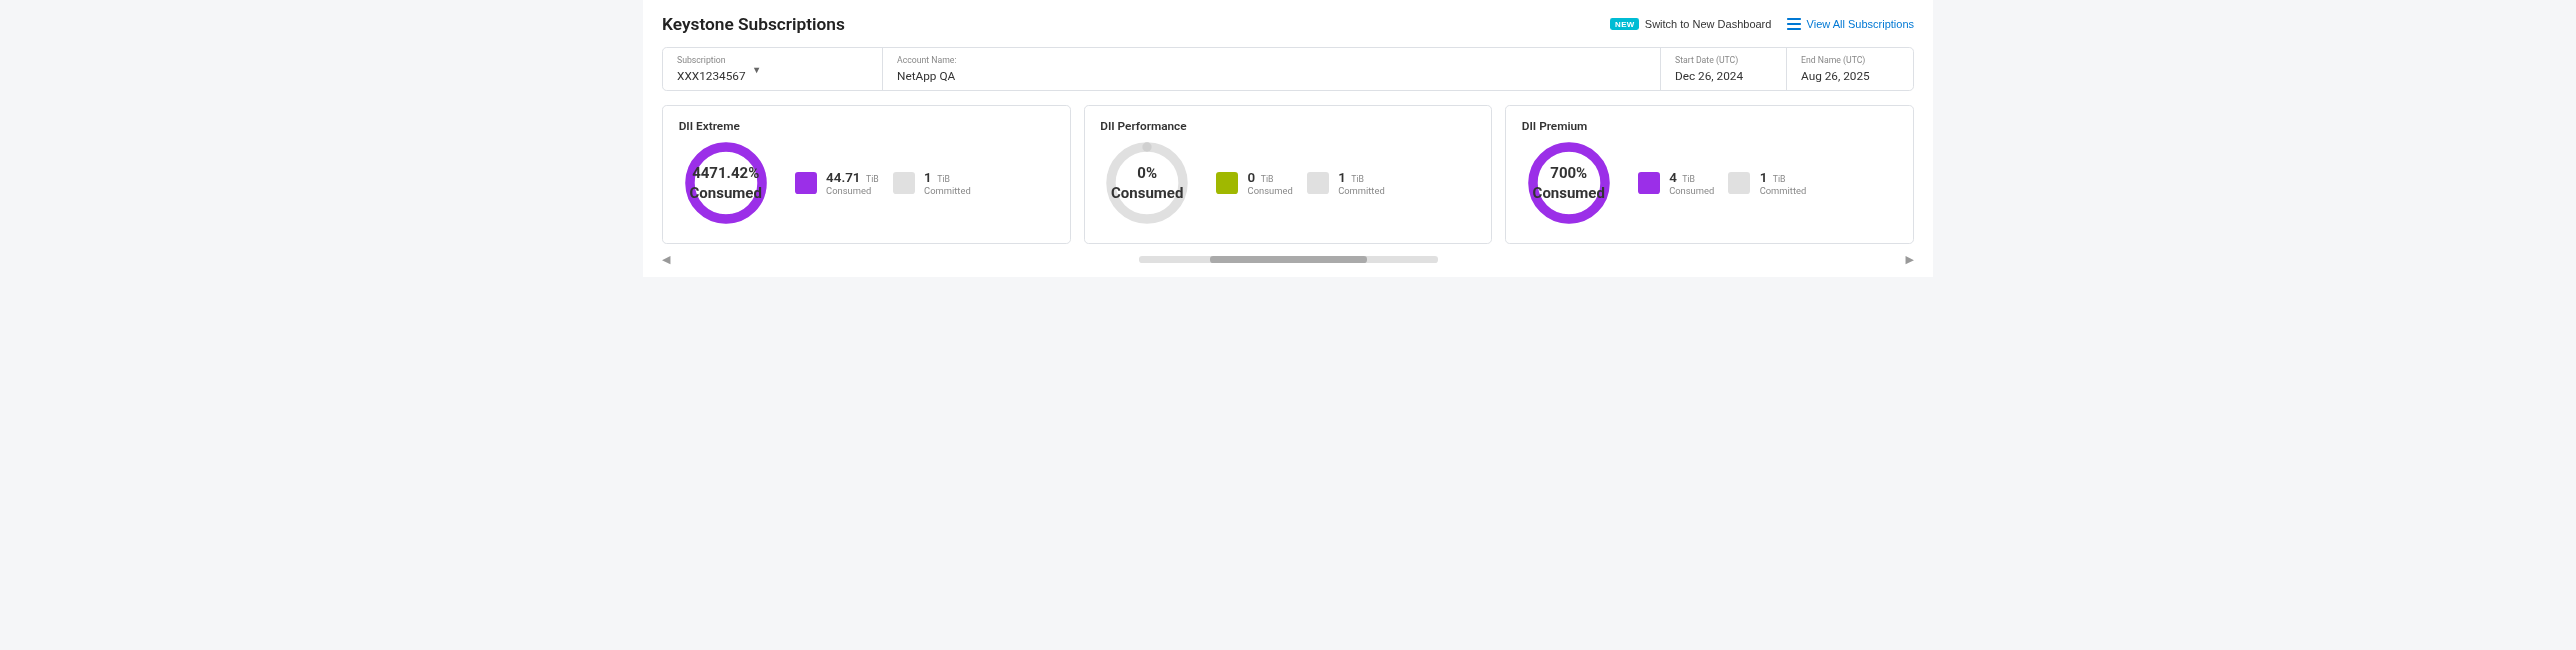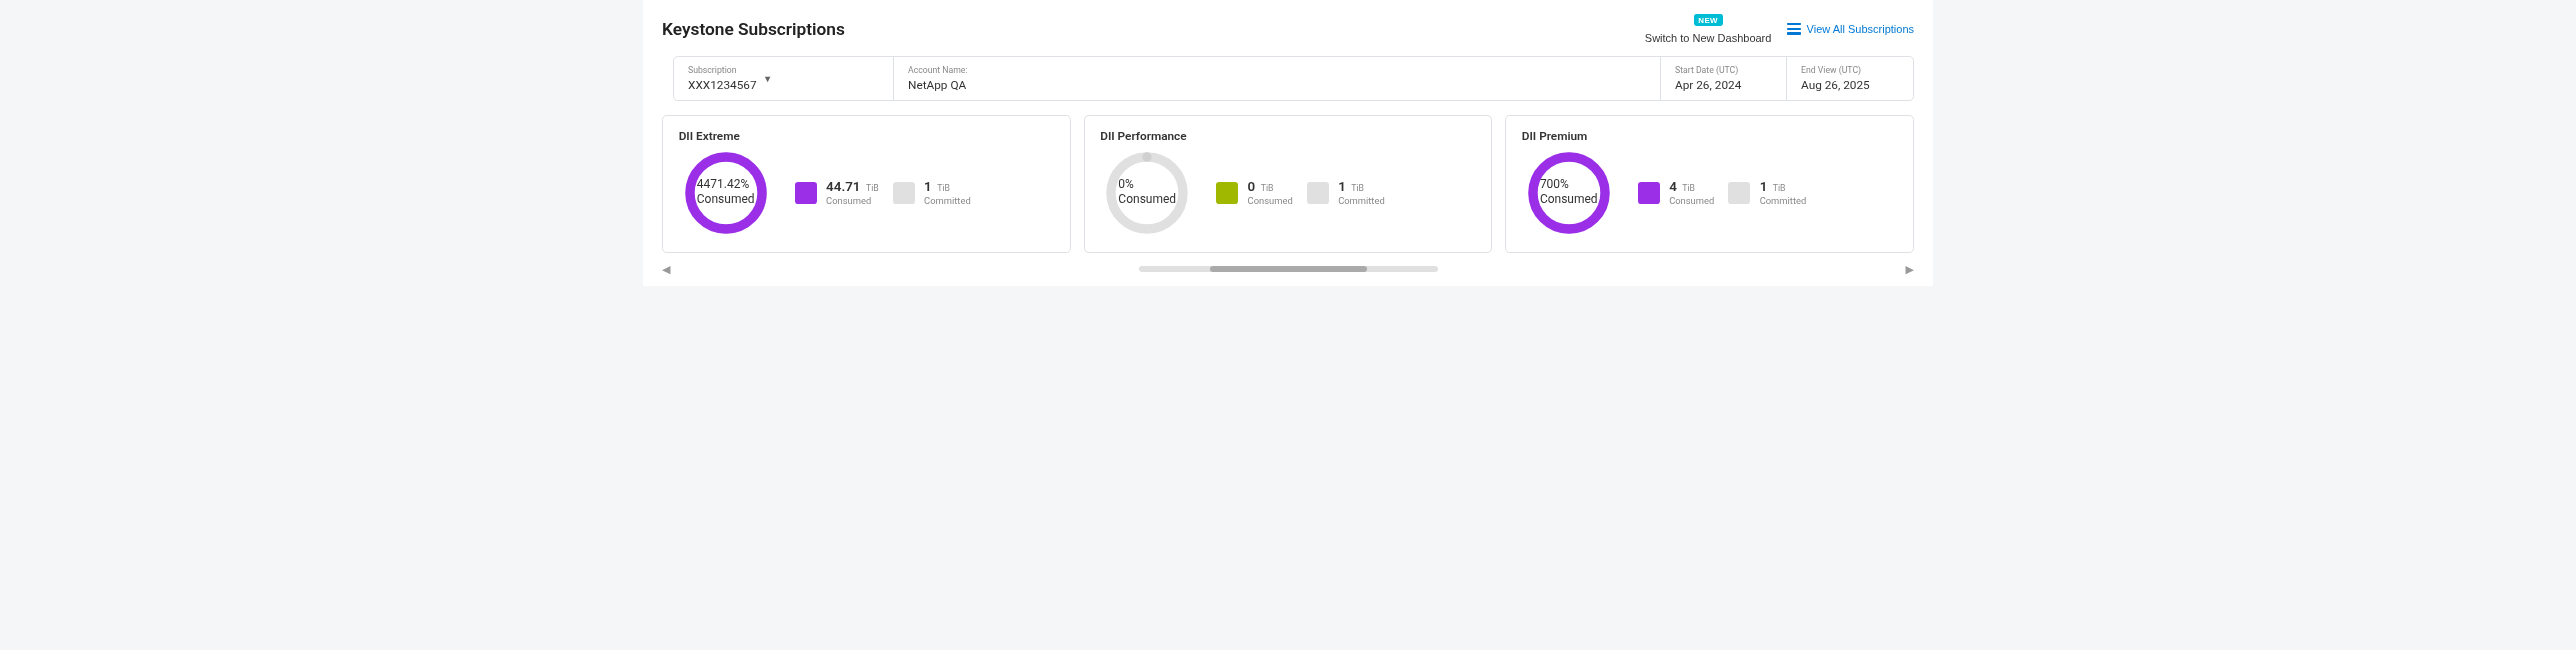--- a/index.html
+++ b/index.html
@@ -37,21 +37,20 @@
       align-items: center;
       gap: 5.5px;
       text-decoration: none;
       color: #333;
       font-size: 11px;
       font-weight: 500;
       cursor: pointer;
       border: none;
       background: none;
       padding: 0;
-      flex-direction: column;
     }
     .new-badge {
       background: #00bcd4;
       color: #fff;
       font-size: 7.9px;
       font-weight: 700;
       padding: 1.6px 4.7px;
       border-radius: 2.4px;
       letter-spacing: 0.4px;
       text-transform: uppercase;
@@ -83,21 +82,20 @@
     }
     
     .subscription-bar {
       display: flex;
       align-items: stretch;
       border: 0.8px solid #dde0e5;
       border-radius: 4.7px;
       background: #fff;
       margin-bottom: 14px;
       overflow: hidden;
-      margin-left: 11px;
     }
     .sub-field {
       padding: 7.9px 14px;
       border-right: 0.8px solid #dde0e5;
     }
     .sub-field:last-child {
       border-right: none;
     }
     .sub-field-label {
       font-size: 8.7px;
@@ -162,23 +160,23 @@
     }
     .donut-wrap svg {
       width: 94px;
       height: 94px;
     }
     .donut-center-text {
       position: absolute;
       top: 50%;
       left: 50%;
       transform: translate(-50%, -50%);
-      text-align: left;
-      font-size: 12px;
-      font-weight: 400;
+      text-align: center;
+      font-size: 15px;
+      font-weight: 700;
       color: #333;
       line-height: 1.3;
     }
     
     .legend-items {
       display: flex;
       flex-direction: row;
       gap: 14px;
     }
     .legend-item {
@@ -277,24 +275,24 @@
         <div class="sub-field-value">XXX1234567</div>
       </div>
       <span class="select-arrow">▼</span>
     </div>
     <div class="sub-field sub-field-account">
       <div class="sub-field-label">Account Name:</div>
       <div class="sub-field-value">NetApp QA</div>
     </div>
     <div class="sub-field sub-field-date">
       <div class="sub-field-label">Start Date (UTC)</div>
-      <div class="sub-field-value">Apr 26, 2024</div>
+      <div class="sub-field-value">Dec 26, 2024</div>
     </div>
     <div class="sub-field sub-field-date">
-      <div class="sub-field-label">End View (UTC)</div>
+      <div class="sub-field-label">End Name (UTC)</div>
       <div class="sub-field-value">Aug 26, 2025</div>
     </div>
   </div>
 
   <div class="cards-row" id="cards-row">
       <div class="service-card">
     <div class="service-card-title">DII Extreme</div>
     <div class="card-content">
       <div class="donut-wrap">
         <svg viewBox="0 0 120 120">

